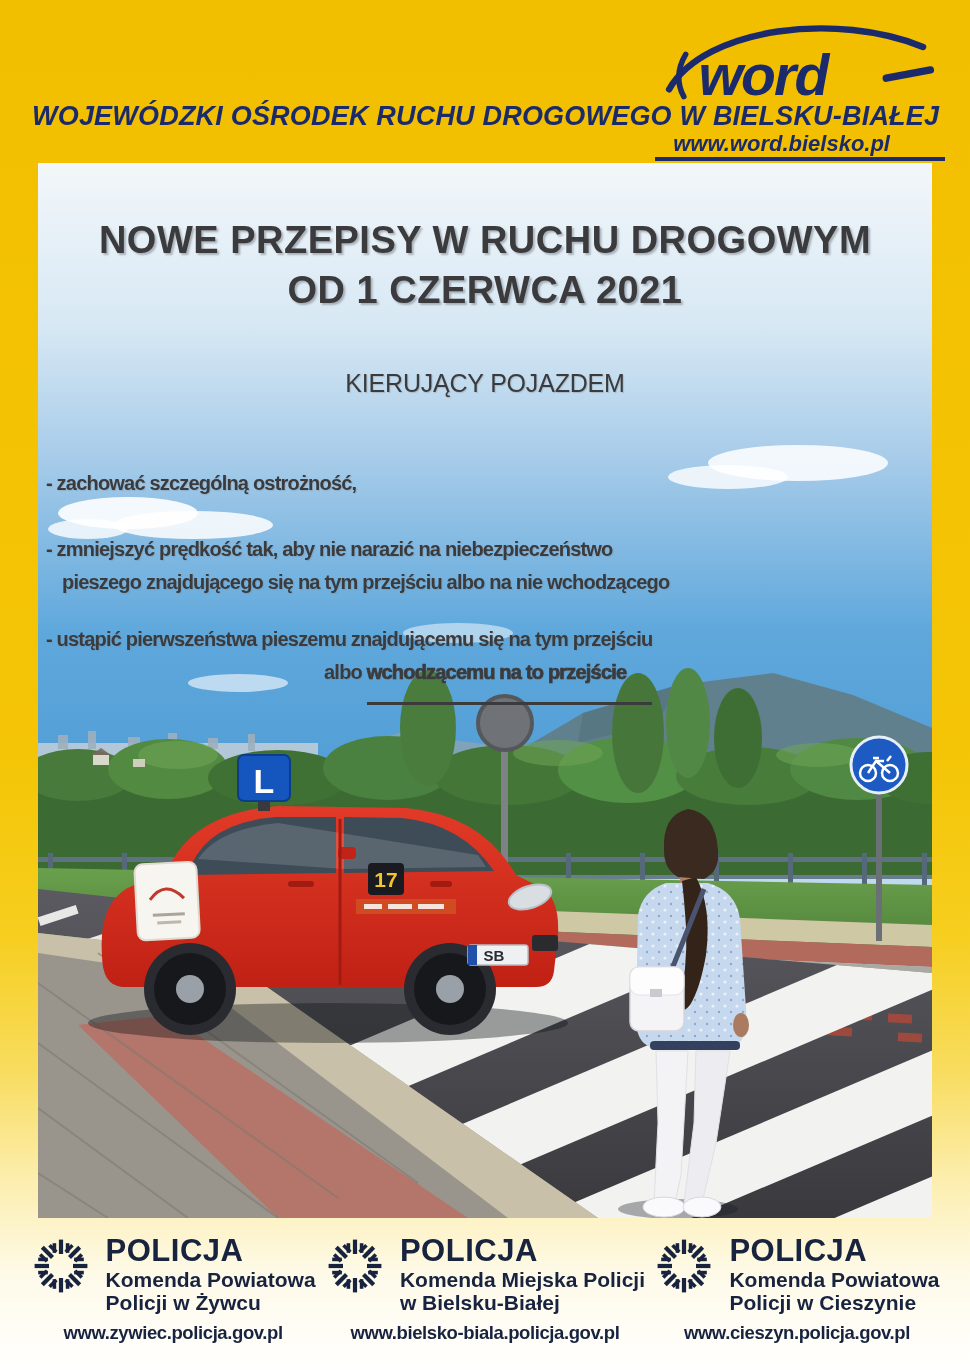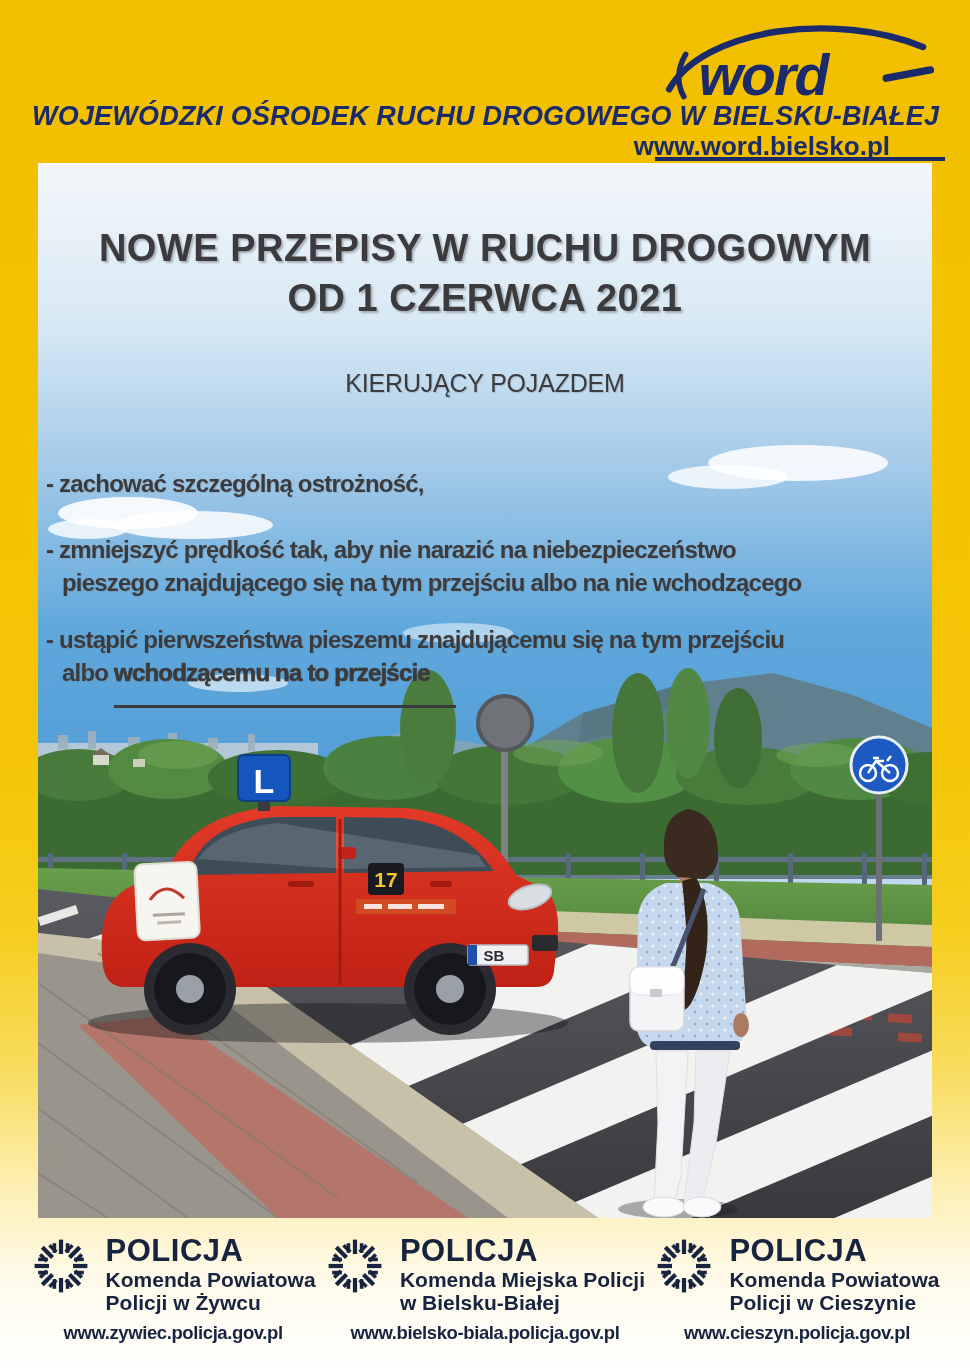--- a/index.html
+++ b/index.html
@@ -10,39 +10,39 @@
   }
   
   .word-logo{position:absolute;top:12px;right:18px;width:310px;height:92px;}
   .org-name{
     position:absolute;top:101px;left:32px;width:900px;
     color:#1B2A6B;font-size:27px;font-weight:bold;font-style:italic;
     letter-spacing:.2px;white-space:nowrap;
   }
   .org-url{
     position:absolute;top:131px;right:80px;
-    color:#1B2A6B;font-size:26px;font-weight:bold;white-space:nowrap;
+    color:#1B2A6B;font-size:22px;font-weight:bold;font-style:italic;white-space:nowrap;
   }
   .header-rule{position:absolute;top:157px;right:25px;width:290px;height:4px;background:#1B2A6B;}
   
   .photo{position:absolute;left:38px;top:163px;width:894px;height:1055px;overflow:hidden;background:#BFD9EE;}
   .photo svg.scene{position:absolute;left:0;top:0;width:100%;height:100%;display:block;}
   .overlay{position:absolute;left:0;top:0;width:100%;height:100%;color:#3B3B3D;}
-  .headline{position:absolute;top:60px;width:100%;text-align:center;font-weight:bold;
+  .headline{position:absolute;top:52px;width:100%;text-align:center;font-weight:bold;
     font-size:38px;line-height:50px;letter-spacing:.5px;
     text-shadow:2px 2px 2px rgba(100,105,115,.45);}
   .lead{position:absolute;top:202px;width:100%;text-align:center;font-weight:normal;
     font-size:25px;line-height:36px;letter-spacing:-.2px;
     text-shadow:1px 1px 1px rgba(120,125,135,.35);}
-  .bullet{position:absolute;left:8px;font-weight:bold;font-size:24px;line-height:33px;
+  .bullet{position:absolute;left:8px;font-weight:bold;font-size:20px;line-height:33px;
     letter-spacing:-.8px;white-space:nowrap;text-shadow:1px 1px 1px rgba(120,125,135,.3);}
   .b1{top:304px;}
   .b2{top:370px;}
   .b3{top:460px;}
-  .cont{padding-left:16px;}
+  .cont{padding-left:16px;text-align:right;}
   .emph{-webkit-text-stroke:.7px #3B3B3D;border-bottom:3px solid #3B3B3D;padding-bottom:19px;padding-right:26px;}
   
   .police-row{position:absolute;left:30px;top:1234px;width:910px;display:grid;
     grid-template-columns:1fr 1.18fr 1fr;}
   .police-col{display:flex;justify-content:center;align-items:flex-start;gap:15px;}
   .star{width:60px;height:60px;flex:0 0 auto;margin-top:2px;}
   .pbrand{color:#17233F;font-size:31px;font-weight:bold;letter-spacing:.5px;line-height:34px;}
   .punit{color:#17233F;font-size:21px;font-weight:bold;line-height:23px;}
   .url-row{position:absolute;left:30px;top:1322px;width:910px;display:grid;
     grid-template-columns:1fr 1.18fr 1fr;}

